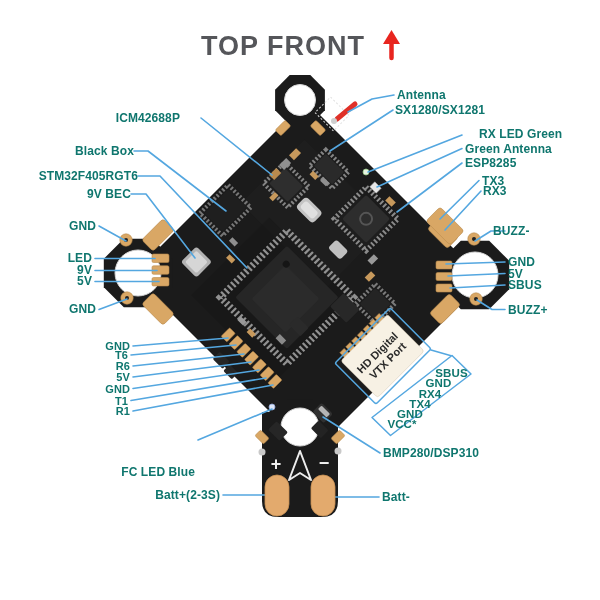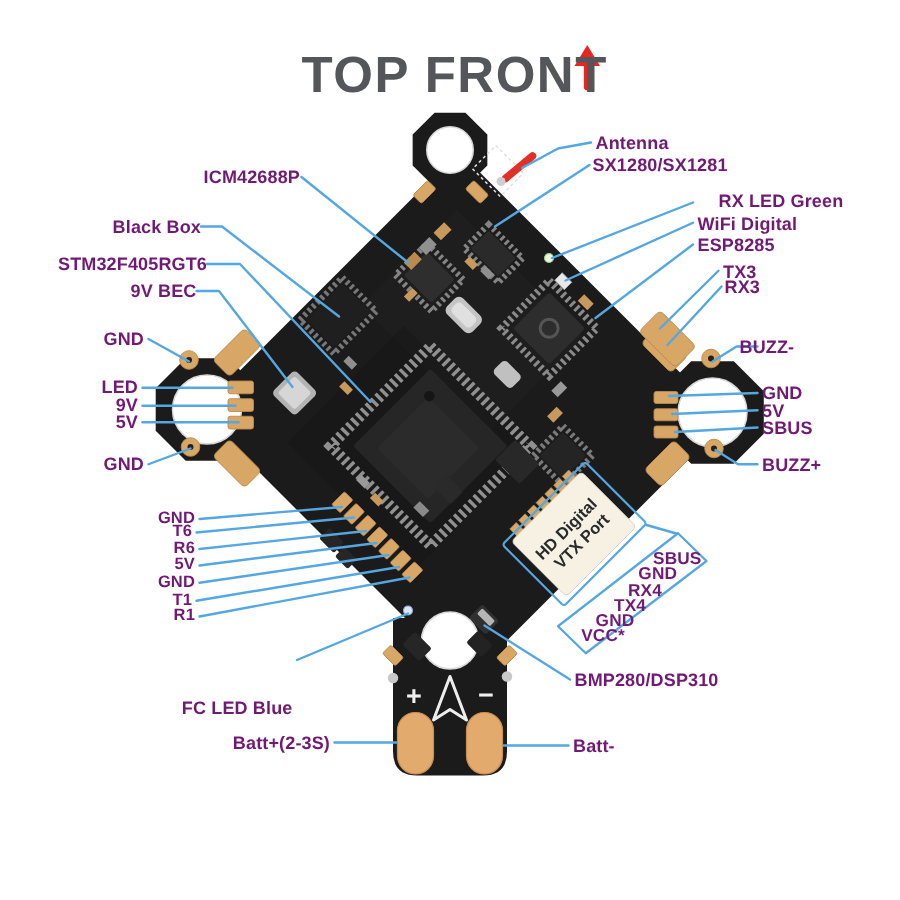--- a/index.html
+++ b/index.html
@@ -1,22 +1,22 @@
 <!DOCTYPE html>
 <html><head>
 <meta charset="utf-8">
 <style>
   html,body{margin:0;padding:0;background:#fff;}
   .stage{position:relative;width:600px;height:600px;background:#ffffff;overflow:hidden;
          font-family:"Liberation Sans","DejaVu Sans",sans-serif;}
   .stage svg{position:absolute;left:0;top:0;}
-  .title{position:absolute;left:201px;top:31px;font-size:34px;font-weight:bold;
+  .title{position:absolute;left:201px;top:31px;font-size:27px;font-weight:bold;
          color:#55565a;letter-spacing:1px;white-space:nowrap;}
   .lbl{position:absolute;transform:translateY(-50%);font-size:12px;font-weight:600;
-       color:#701a75;white-space:nowrap;line-height:1;letter-spacing:0.1px;}
+       color:#0f766e;white-space:nowrap;line-height:1;letter-spacing:0.1px;}
   .lbl.sm{font-size:11px;}
   .lbl.pb{transform:translate(-50%,-50%);font-size:11.5px;}
   .note{position:absolute;left:47px;top:552px;width:430px;text-align:center;
         font-size:10px;color:#a3a3a3;font-weight:400;line-height:1.3;}
 </style>
 </head>
 <body>
 
 <div class="stage">
 
@@ -231,21 +231,21 @@
   <path d="M300,451 L311,480 L300,473 L289,480 Z" fill="none" stroke="#eeeeee" stroke-width="2" stroke-linejoin="round"></path>
 
   <g>
     <line x1="391.5" y1="58" x2="391.5" y2="40" stroke="#e8251f" stroke-width="4.5" stroke-linecap="round"></line>
     <polygon points="383,44 400,44 391.5,30" fill="#e8251f"></polygon>
   </g>
 </svg>
 
 <div class="title">TOP FRONT</div>
 
-<div class="lbl" style="right:400px;top:118px;margin-left:25px;">ICM42688P</div>
+<div class="lbl" style="right:420px;top:118px;margin-left:25px;">ICM42688P</div>
 <div class="lbl" style="right:466px;top:151px;">Black Box</div>
 <div class="lbl" style="right:462px;top:176px;">STM32F405RGT6</div>
 <div class="lbl" style="right:469px;top:194px;">9V BEC</div>
 <div class="lbl" style="right:504px;top:226px;">GND</div>
 <div class="lbl" style="right:508px;top:258px;">LED</div>
 <div class="lbl" style="right:508px;top:270px;">9V</div>
 <div class="lbl" style="right:508px;top:281px;">5V</div>
 <div class="lbl" style="right:504px;top:309px;">GND</div>
 <div class="lbl sm" style="right:470px;top:346px;">GND</div>
 <div class="lbl sm" style="right:472px;top:355px;">T6</div>
@@ -253,21 +253,21 @@
 <div class="lbl sm" style="right:470px;top:377px;">5V</div>
 <div class="lbl sm" style="right:470px;top:388.5px;">GND</div>
 <div class="lbl sm" style="right:472px;top:400.5px;">T1</div>
 <div class="lbl sm" style="right:470px;top:411px;">R1</div>
 <div class="lbl" style="right:405px;top:440px;margin-top:32px;">FC LED Blue</div>
 <div class="lbl" style="right:380px;top:495px;">Batt+(2-3S)</div>
 
 <div class="lbl" style="left:397px;top:95px;">Antenna</div>
 <div class="lbl" style="left:395px;top:110px;">SX1280/SX1281</div>
 <div class="lbl" style="left:465px;top:134px;margin-left:14px;">RX LED Green</div>
-<div class="lbl" style="left:465px;top:148.5px;">WiFi Digital</div>
+<div class="lbl" style="left:465px;top:148.5px;">Green Antenna</div>
 <div class="lbl" style="left:465px;top:163px;">ESP8285</div>
 <div class="lbl" style="left:482px;top:180.5px;">TX3</div>
 <div class="lbl" style="left:483px;top:191px;">RX3</div>
 <div class="lbl" style="left:493px;top:231px;">BUZZ-</div>
 <div class="lbl" style="left:508px;top:262px;">GND</div>
 <div class="lbl" style="left:508px;top:273.5px;">5V</div>
 <div class="lbl" style="left:508px;top:285px;">SBUS</div>
 <div class="lbl" style="left:508px;top:309.5px;">BUZZ+</div>
 <div class="lbl" style="left:383px;top:453px;">BMP280/DSP310</div>
 <div class="lbl" style="left:382px;top:497px;">Batt-</div>

